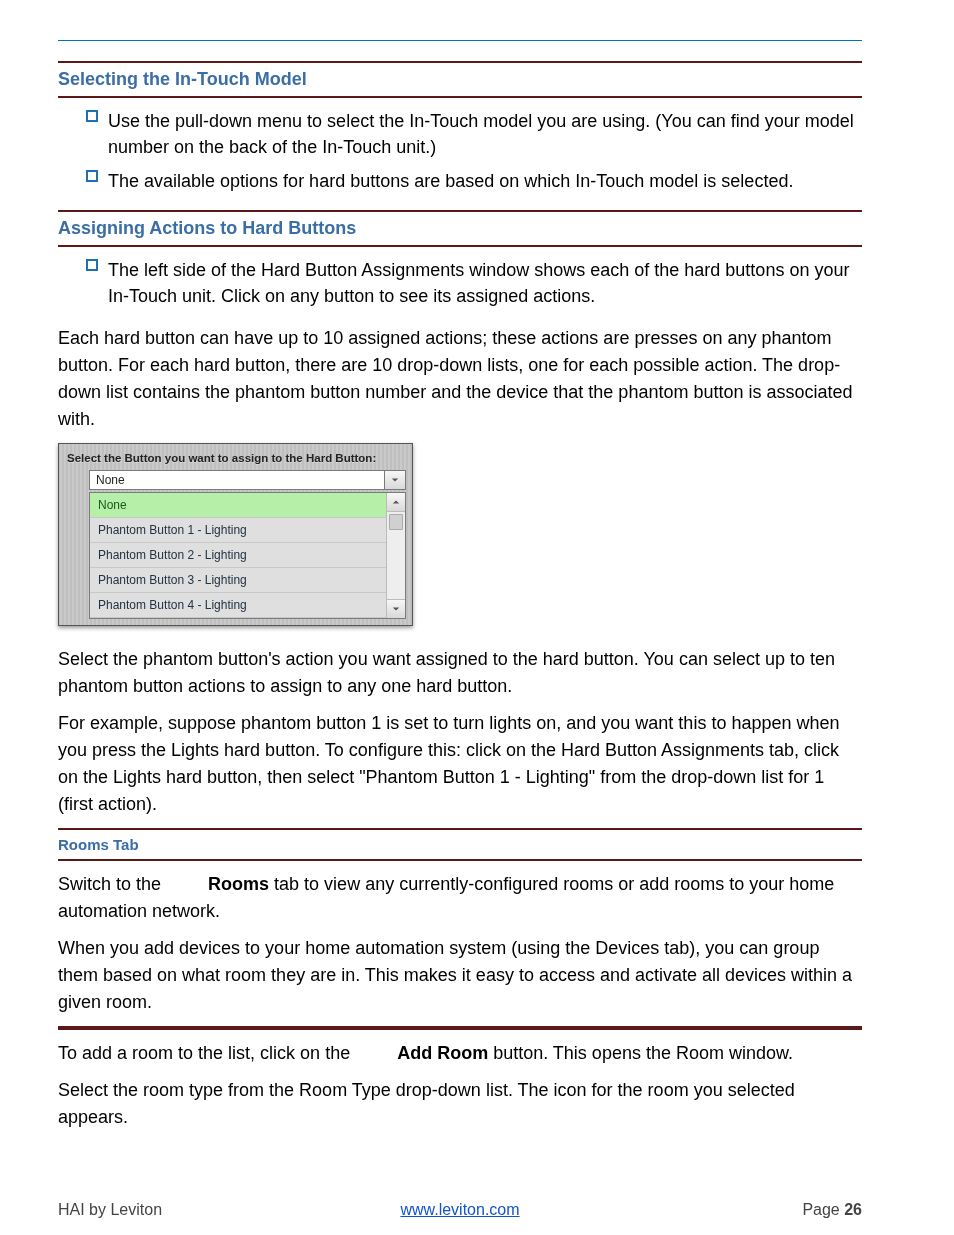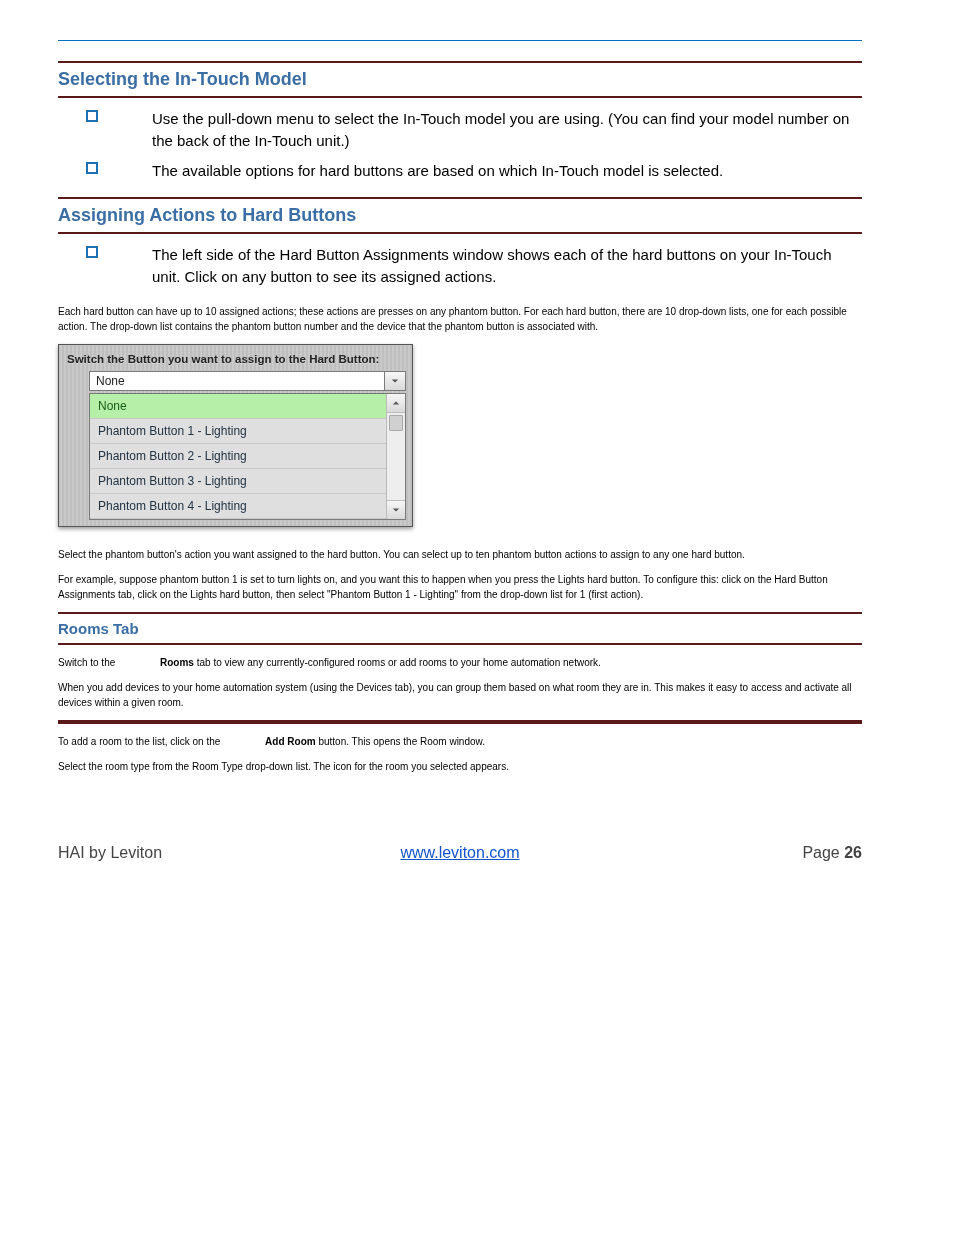--- a/index.html
+++ b/index.html
@@ -37,35 +37,34 @@
     font-size: 15px;
     font-weight: bold;
     margin: 6px 0 6px 0;
   }
   .indent { padding-left: 28px; }
   .list { margin: 10px 0 16px 0; }
   .li {
     display: flex;
     align-items: flex-start;
     margin: 8px 0;
-    font-size: 15px;
+    font-size: 18px;
     line-height: 1.45;
-    gap: 44px;
   }
   .li .bullet {
     flex: 0 0 auto;
     width: 12px;
     height: 12px;
     margin-top: 2px;
     margin-right: 10px;
   }
   .li .bullet svg { display: block; }
   .li .txt { flex: 1 1 auto; }
   .para {
-    font-size: 10px;
+    font-size: 18px;
     line-height: 1.5;
     margin: 10px 0;
   }
   .bold { font-weight: bold; margin-left: 42px; }
 
   
   .shot {
     width: 355px;
     border: 1px solid #555;
     background: repeating-linear-gradient(90deg,#b9b9b9 0px,#cfcfcf 2px,#b9b9b9 4px);
@@ -192,21 +191,21 @@
             <rect x="1" y="1" width="10" height="10" fill="none" stroke="#1f6fb3" stroke-width="2"></rect>
           </svg>
     </span>
     <span class="txt">The left side of the Hard Button Assignments window shows each of the hard buttons on your In-Touch unit.  Click on any button to see its assigned actions.</span>
   </div>
 </div>
 
 <div class="para">Each hard button can have up to 10 assigned actions; these actions are presses on any phantom button.  For each hard button, there are 10 drop-down lists, one for each possible action.  The drop-down list contains the phantom button number and the device that the phantom button is associated with.</div>
 
 <div class="shot">
-  <div class="shot-label">Switch the Button you want to assign to the Hard Button:</div>
+  <div class="shot-label">Select the Button you want to assign to the Hard Button:</div>
   <div class="shot-row">
     <div class="shot-select">None</div>
     <div class="shot-arrow-btn">
       <svg viewBox="0 0 10 10">
             <path d="M1 3 L5 7 L9 3 Z"></path>
           </svg>
     </div>
   </div>
   <div class="shot-listwrap">
     <div class="shot-list">

